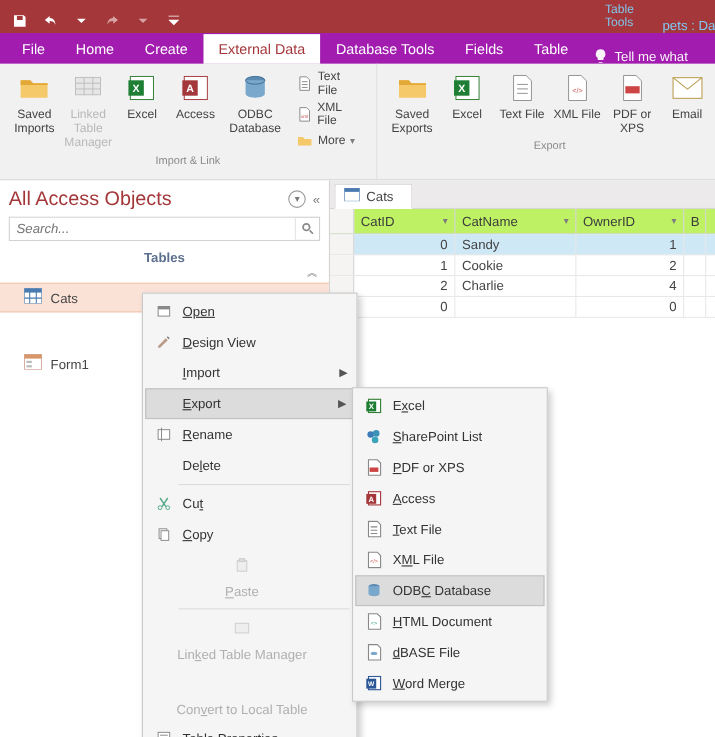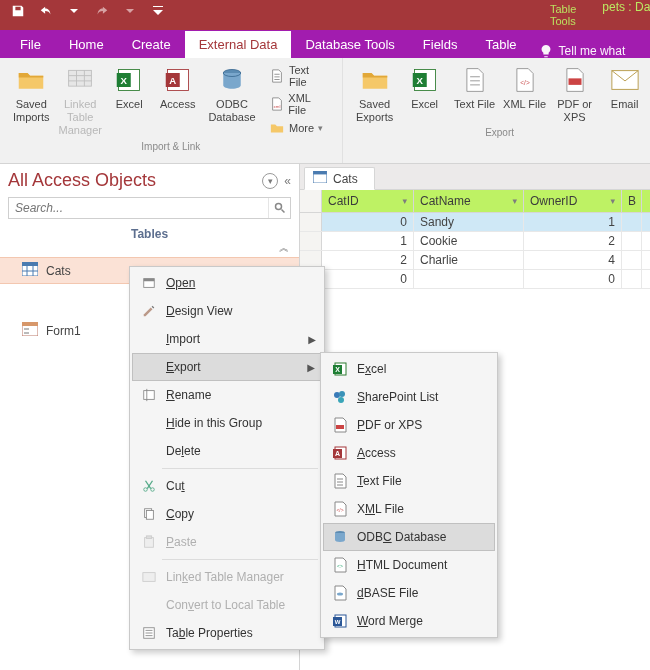--- a/index.html
+++ b/index.html
@@ -1,19 +1,19 @@
 <!DOCTYPE html>
 <html><head>
 <meta charset="utf-8">
 <style>
 * { box-sizing: border-box; margin: 0; padding: 0; font-family: "Segoe UI", Tahoma, sans-serif; }
 body { width: 650px; height: 670px; background: #f1f1f1; overflow: hidden; font-size: 12px; color: #444; position: relative; }
 
 
-.titlebar { height: 30px; background: #a4373a; display: flex; align-items: flex-start; color: #bef264; }
+.titlebar { height: 30px; background: #a4373a; display: flex; align-items: flex-end; color: #7dd3fc; }
 .titlebar .qat { display: flex; align-items: center; gap: 4px; padding: 0 6px; }
 .qat .qat-btn { width: 24px; height: 22px; display: flex; align-items: center; justify-content: center; border-radius: 2px; }
 .qat .qat-btn svg { fill: #fff; }
 .qat .disabled svg { fill: #d7a2a3; }
 .titlebar .tooltab { margin-left: 360px; font-size: 11px; padding: 0 14px; height: 30px; display: flex; align-items: center; opacity: .9; }
 .titlebar .doctitle { margin-left: 12px; font-size: 12px; opacity: .95; white-space: nowrap; }
 
 
 .ribbontabs { height: 28px; background: #a21caf; display: flex; align-items: flex-end; padding-left: 6px; color: #fff; }
 .ribbontabs .tab { padding: 6px 14px 6px; font-size: 13px; cursor: default; }
@@ -60,21 +60,21 @@
 .grid .row { display:flex; border-bottom:1px solid #e8e8e8; }
 .grid .row .cell { border-right:1px solid #e8e8e8; padding:2px 6px; }
 .grid .rowsel { width: 22px; background:#f5f4f2; border-right:1px solid #d6d6d6; }
 .grid .row.first { background:#cfe8f6; }
 .dd { color:#7d7d7d; font-size:9px; }
 
 
 .menu { position:absolute; background:#f5f5f5; border:1px solid #c9c9c9; box-shadow: 3px 3px 6px rgba(0,0,0,.2); padding: 2px; font-size: 12px; color:#333; }
 .menu .mi { display:flex; align-items:center; gap:8px; padding: 5px 22px 5px 8px; white-space:nowrap; position:relative; }
 .menu .mi.hover { background:#dcdcdc; border:1px solid #c0c0c0; padding: 4px 21px 4px 7px; }
-.menu .mi.disabled { color:#b0b0b0; }
+.menu .mi.disabled { color:#b0b0b0;flex-direction:column; }
 .menu .mi .ico-s { width:18px; height:18px; display:flex; align-items:center; justify-content:center; }
 .menu .mi .arrow { position:absolute; right:6px; font-size:10px; color:#555; }
 .menu .sep { height:1px; background:#dcdcdc; margin:3px 4px 3px 30px; }
 .u { text-decoration: underline; }
 
 
 .c-id { width: 92px; text-align:right; }
 .c-name { width: 110px; }
 .c-own { width: 98px; text-align:right; }
 .c-b { width: 20px; }
@@ -419,24 +419,20 @@
       <span class="ico-s">
         <svg width="14" height="14" viewBox="0 0 16 16">
           <rect x="2" y="3" width="12" height="10" fill="#fff" stroke="#888"></rect>
           <rect x="5" y="1" width="1" height="14" fill="#888"></rect>
         </svg>
       </span>
       <span><span class="u">R</span><span>ename</span></span>
     </div>
   <div class="mi">
       <span class="ico-s"></span>
-      <span><span class="u">H</span><span>ide in this Group</span></span>
-    </div>
-  <div class="mi">
-      <span class="ico-s"></span>
       <span><span>De</span><span class="u">l</span><span>ete</span></span>
     </div>
   <div class="sep"></div>
   <div class="mi">
       <span class="ico-s">
         <svg width="14" height="14" viewBox="0 0 16 16">
           <path d="M4 2l6 9M12 2L6 11" stroke="#5a8" stroke-width="1.5"></path>
           <circle cx="4" cy="12" r="2" fill="none" stroke="#5a8"></circle>
           <circle cx="12" cy="12" r="2" fill="none" stroke="#5a8"></circle>
         </svg>

